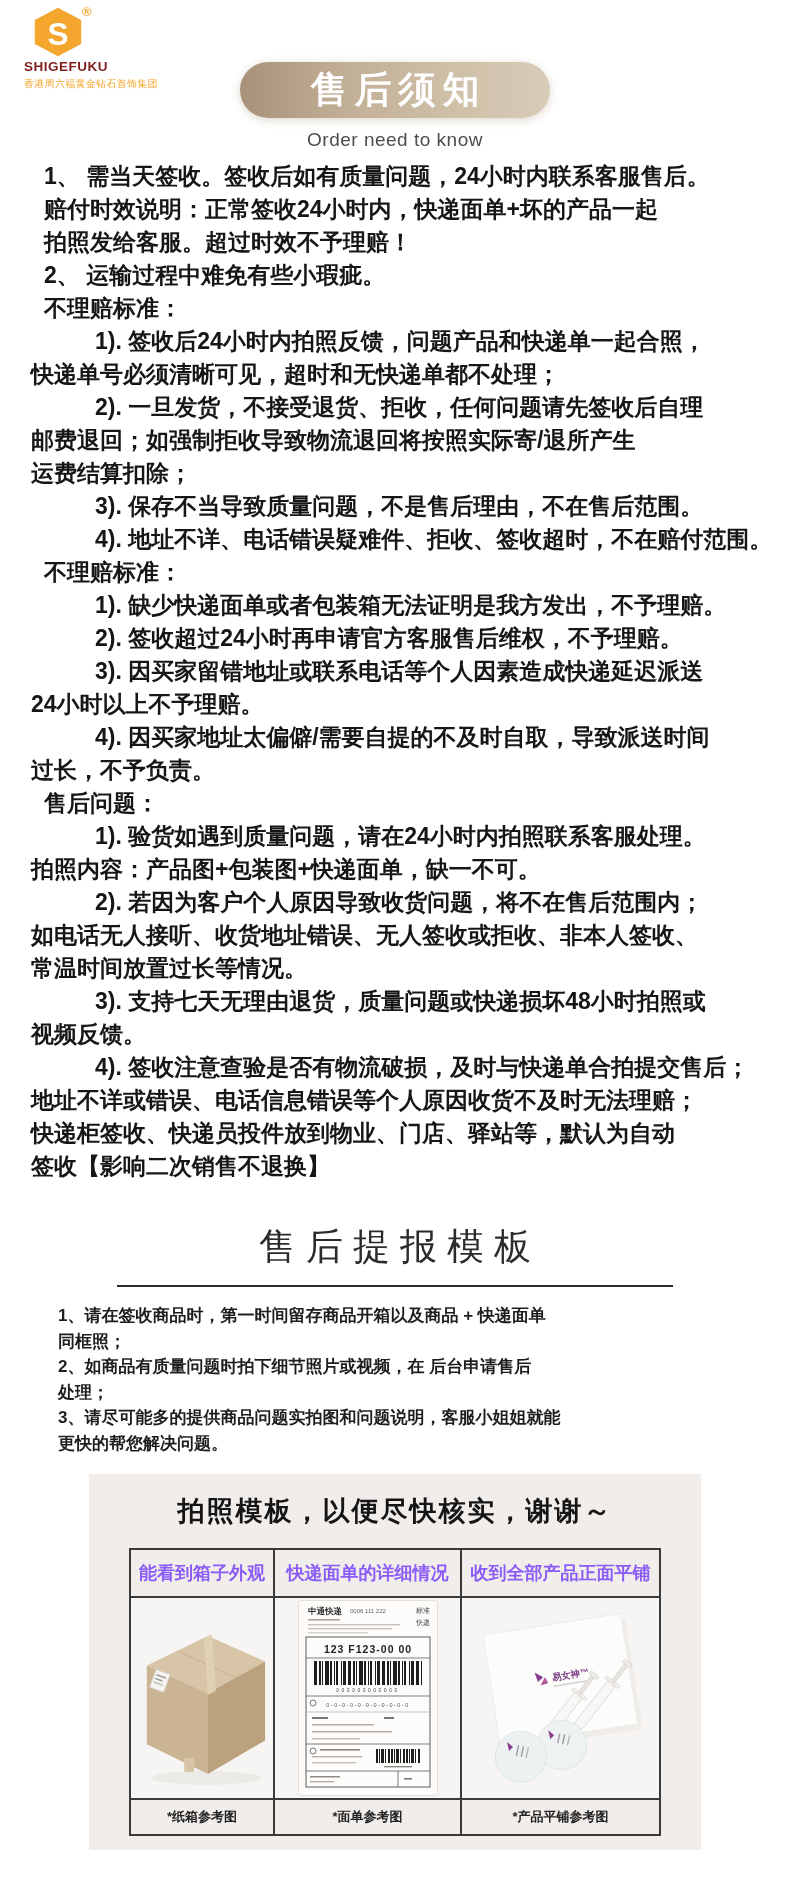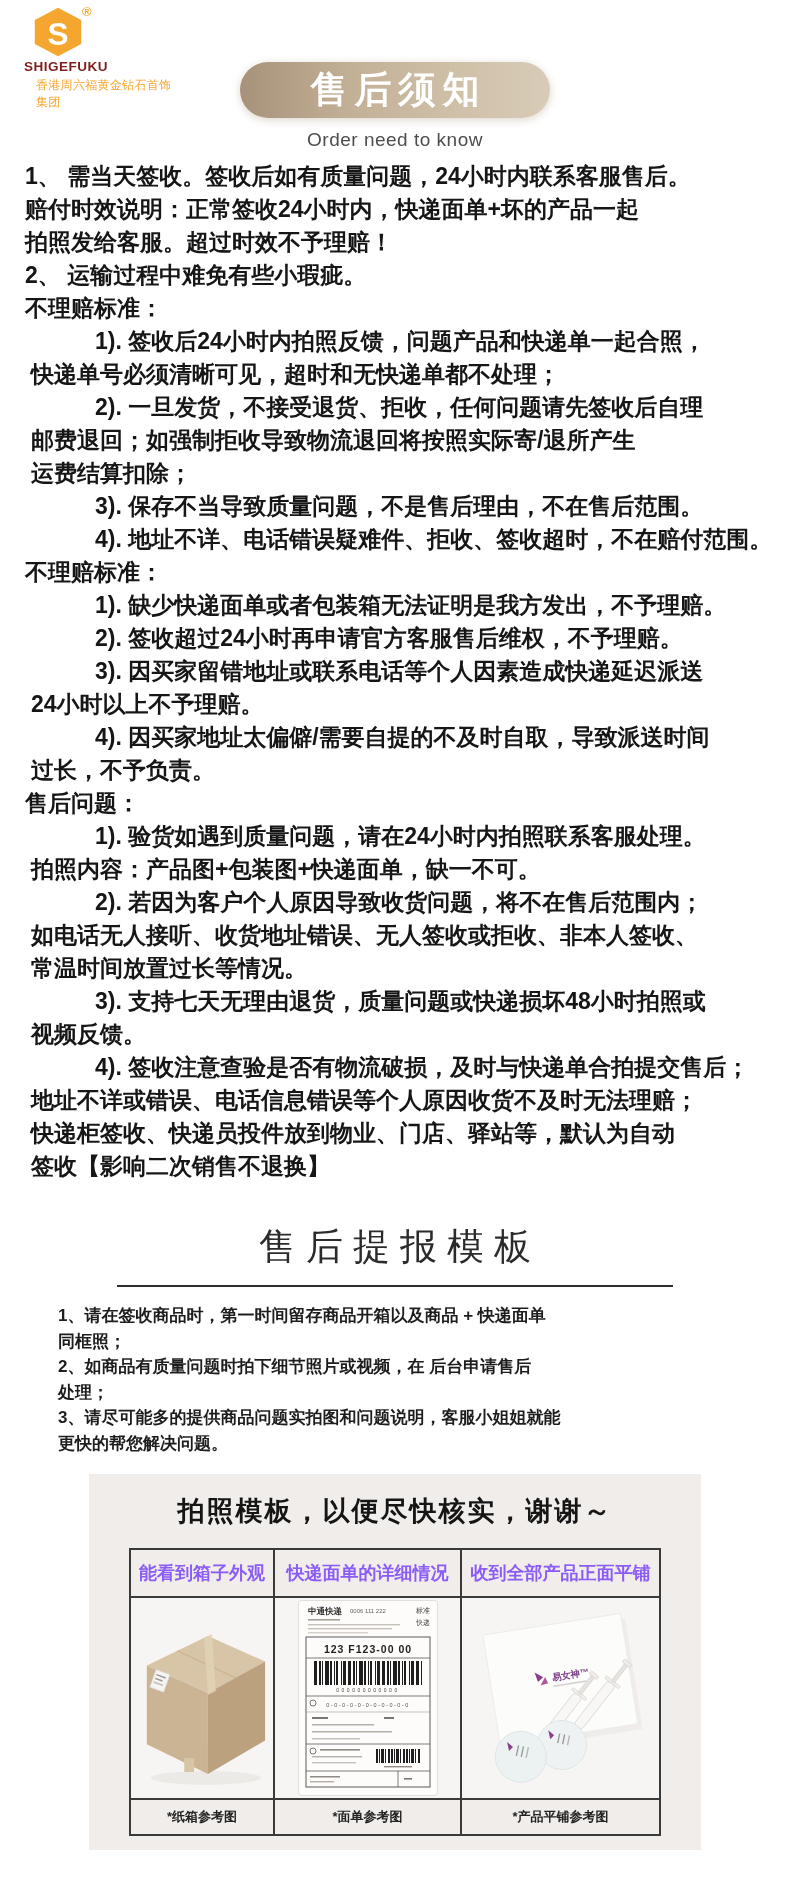--- a/index.html
+++ b/index.html
@@ -4,34 +4,34 @@
 <style>
   html,body{margin:0;padding:0;background:#ffffff;}
   body{font-family:"Liberation Sans","DejaVu Sans",sans-serif;}
   .page{position:relative;width:790px;height:1884px;background:#fff;overflow:hidden;}
 
   
   .brand{position:absolute;top:6px;left:24px;width:150px;text-align:left;}
   .brand .logo-wrap{position:relative;width:70px;height:52px;margin-left:6px;}
   .brand .regmark{position:absolute;top:-2px;left:52px;color:#f5a62e;font-size:13px;font-weight:bold;}
   .brand-name{color:#7f1d1d;font-weight:bold;font-size:13.5px;letter-spacing:.5px;margin-top:1px;}
-  .brand-sub{color:#f5a62e;font-size:12px;margin-top:3px;letter-spacing:.3px;margin-left:12px;}
+  .brand-sub{color:#f5a62e;font-size:10px;margin-top:3px;letter-spacing:.3px;}
 
   
   .banner{width:310px;height:56px;margin:62px auto 0;border-radius:30px;
     background:linear-gradient(90deg,#a7917a 0%,#c2b096 35%,#cfc0a8 70%,#d8ccb8 100%);
     display:flex;align-items:center;justify-content:center;
     box-shadow:0 2px 8px rgba(180,165,140,.45);}
   .banner span{color:#fff;font-size:37px;font-weight:bold;letter-spacing:7px;padding-left:7px;}
   .banner-sub{margin-top:10px;text-align:center;color:#4d4d4d;font-size:19px;letter-spacing:.5px;line-height:24px;}
 
   
   .notice{margin-top:8px;color:#161616;font-size:23px;line-height:33px;font-weight:600;}
   .nline{white-space:nowrap;}
-  .i0{padding-left:25px;}
+  .i0{padding-left:44px;}
   .i1{padding-left:95px;}
   .i2{padding-left:31px;}
 
   
   .tpl-title{margin:42px 0 0;text-align:center;color:#2b2b2b;font-size:37px;line-height:44px;
     font-weight:400;letter-spacing:10px;padding-left:10px;}
   .rule{width:556px;margin:16px auto 0;border-top:2px solid #2d2d2d;}
   .tnotes{margin-top:16px;padding-left:58px;padding-right:80px;color:#1d1d1d;
     font-size:17px;line-height:25.5px;font-weight:600;}
 

